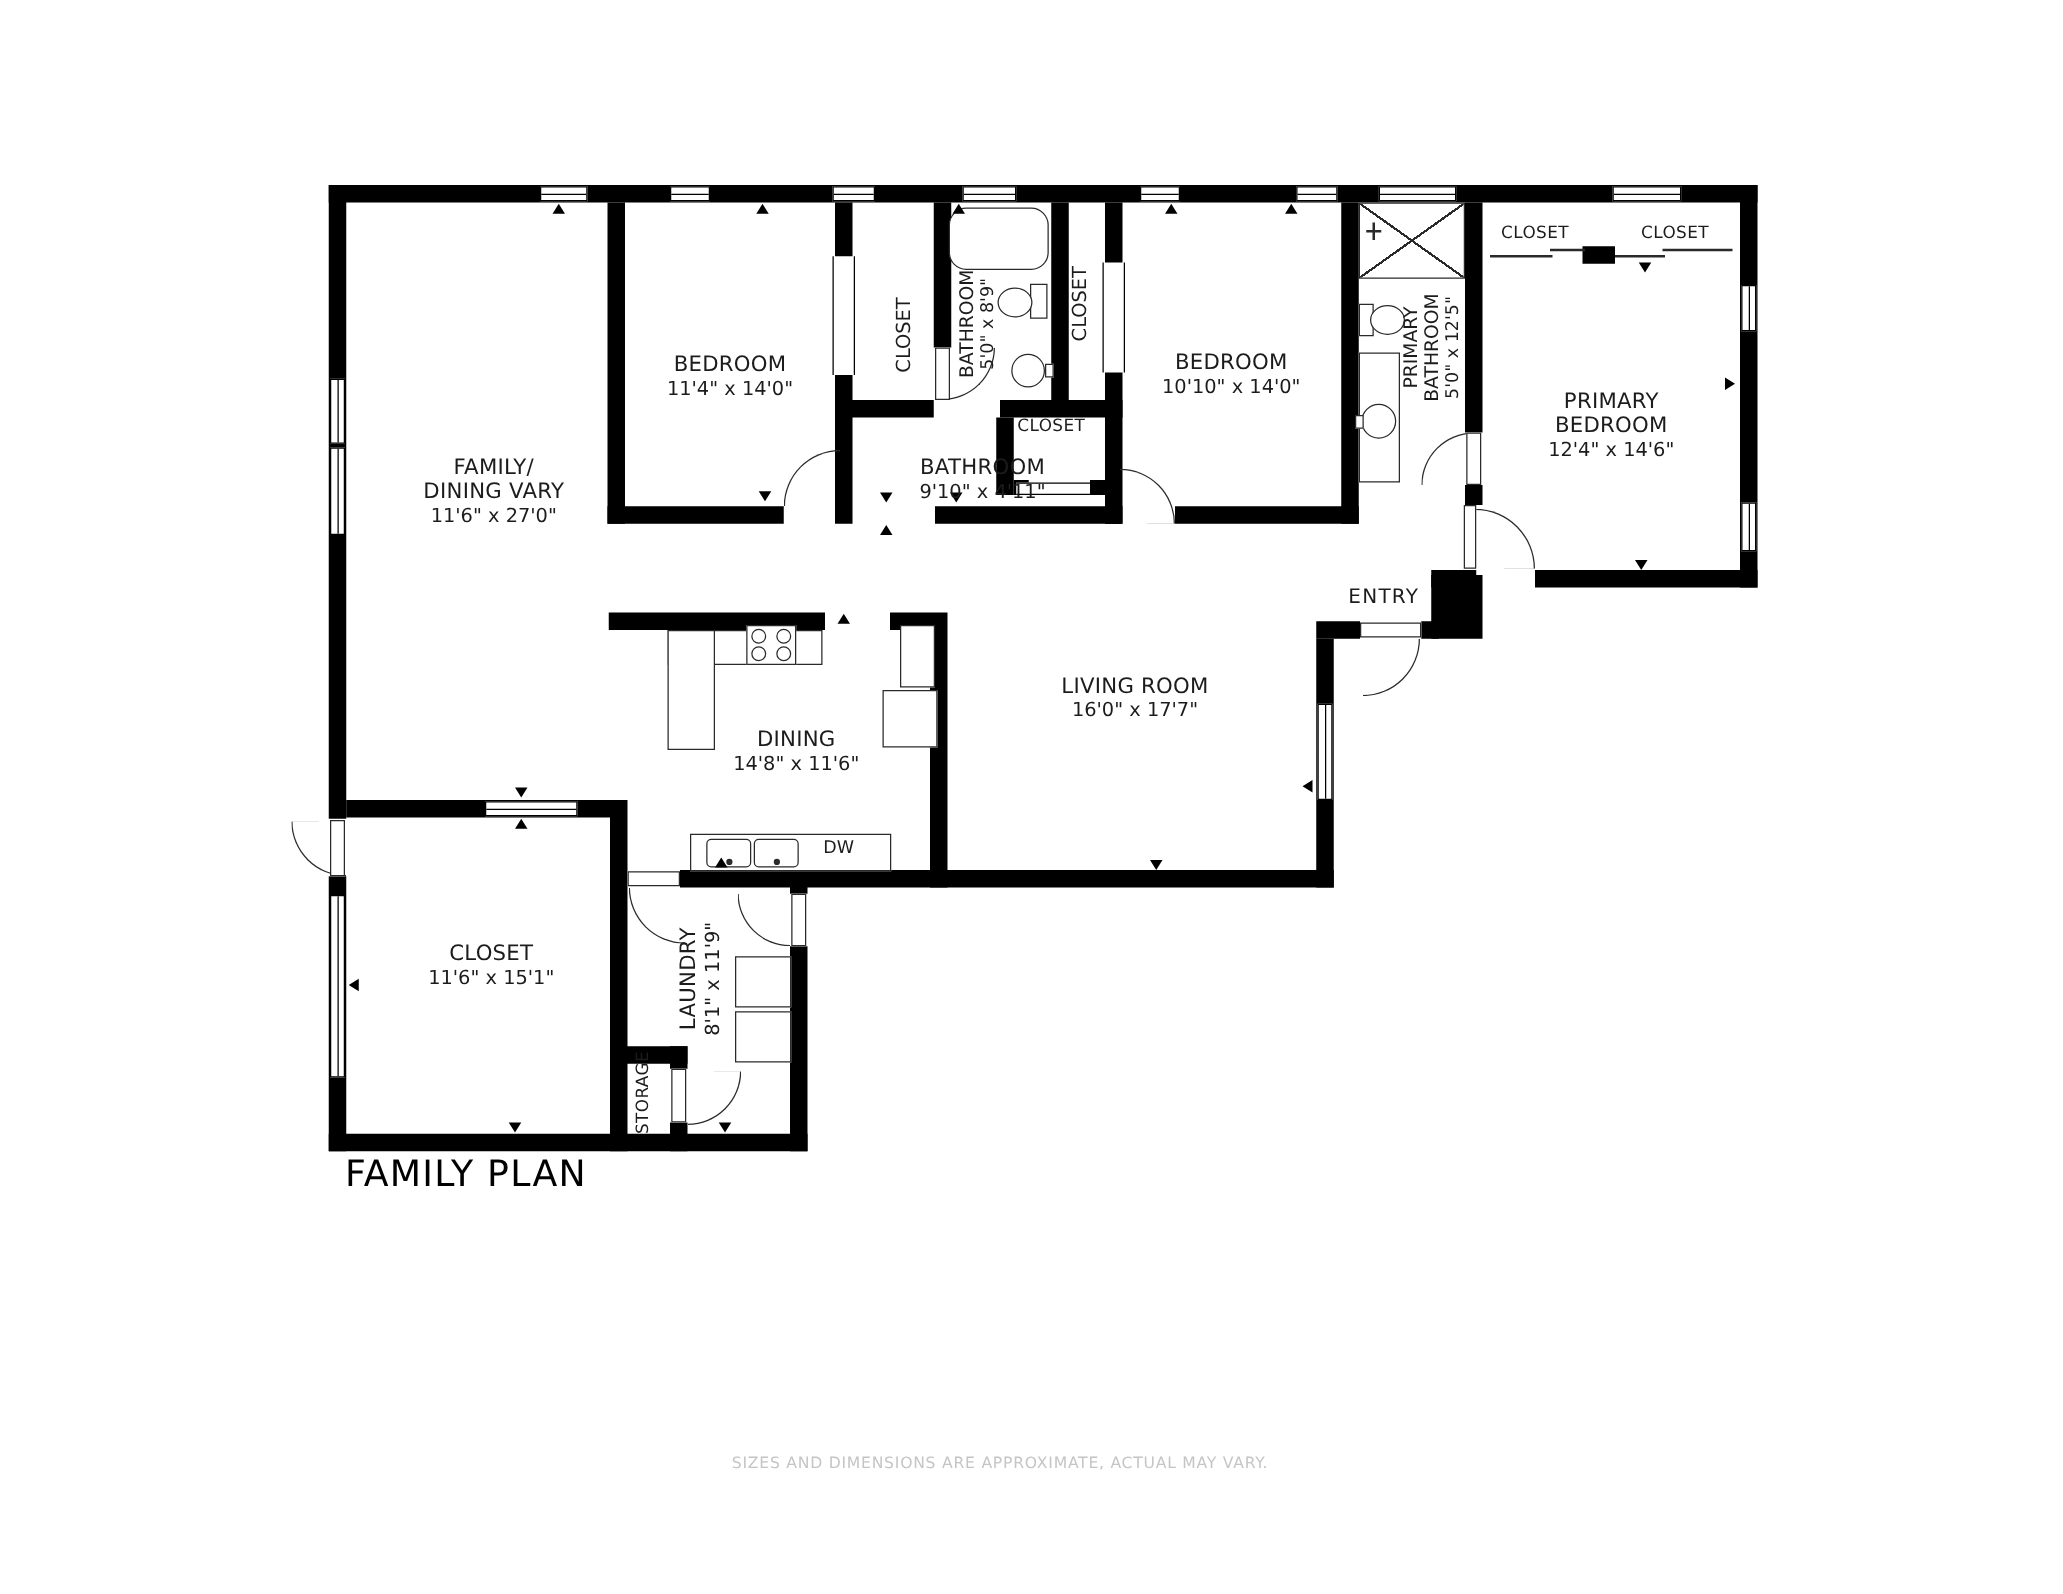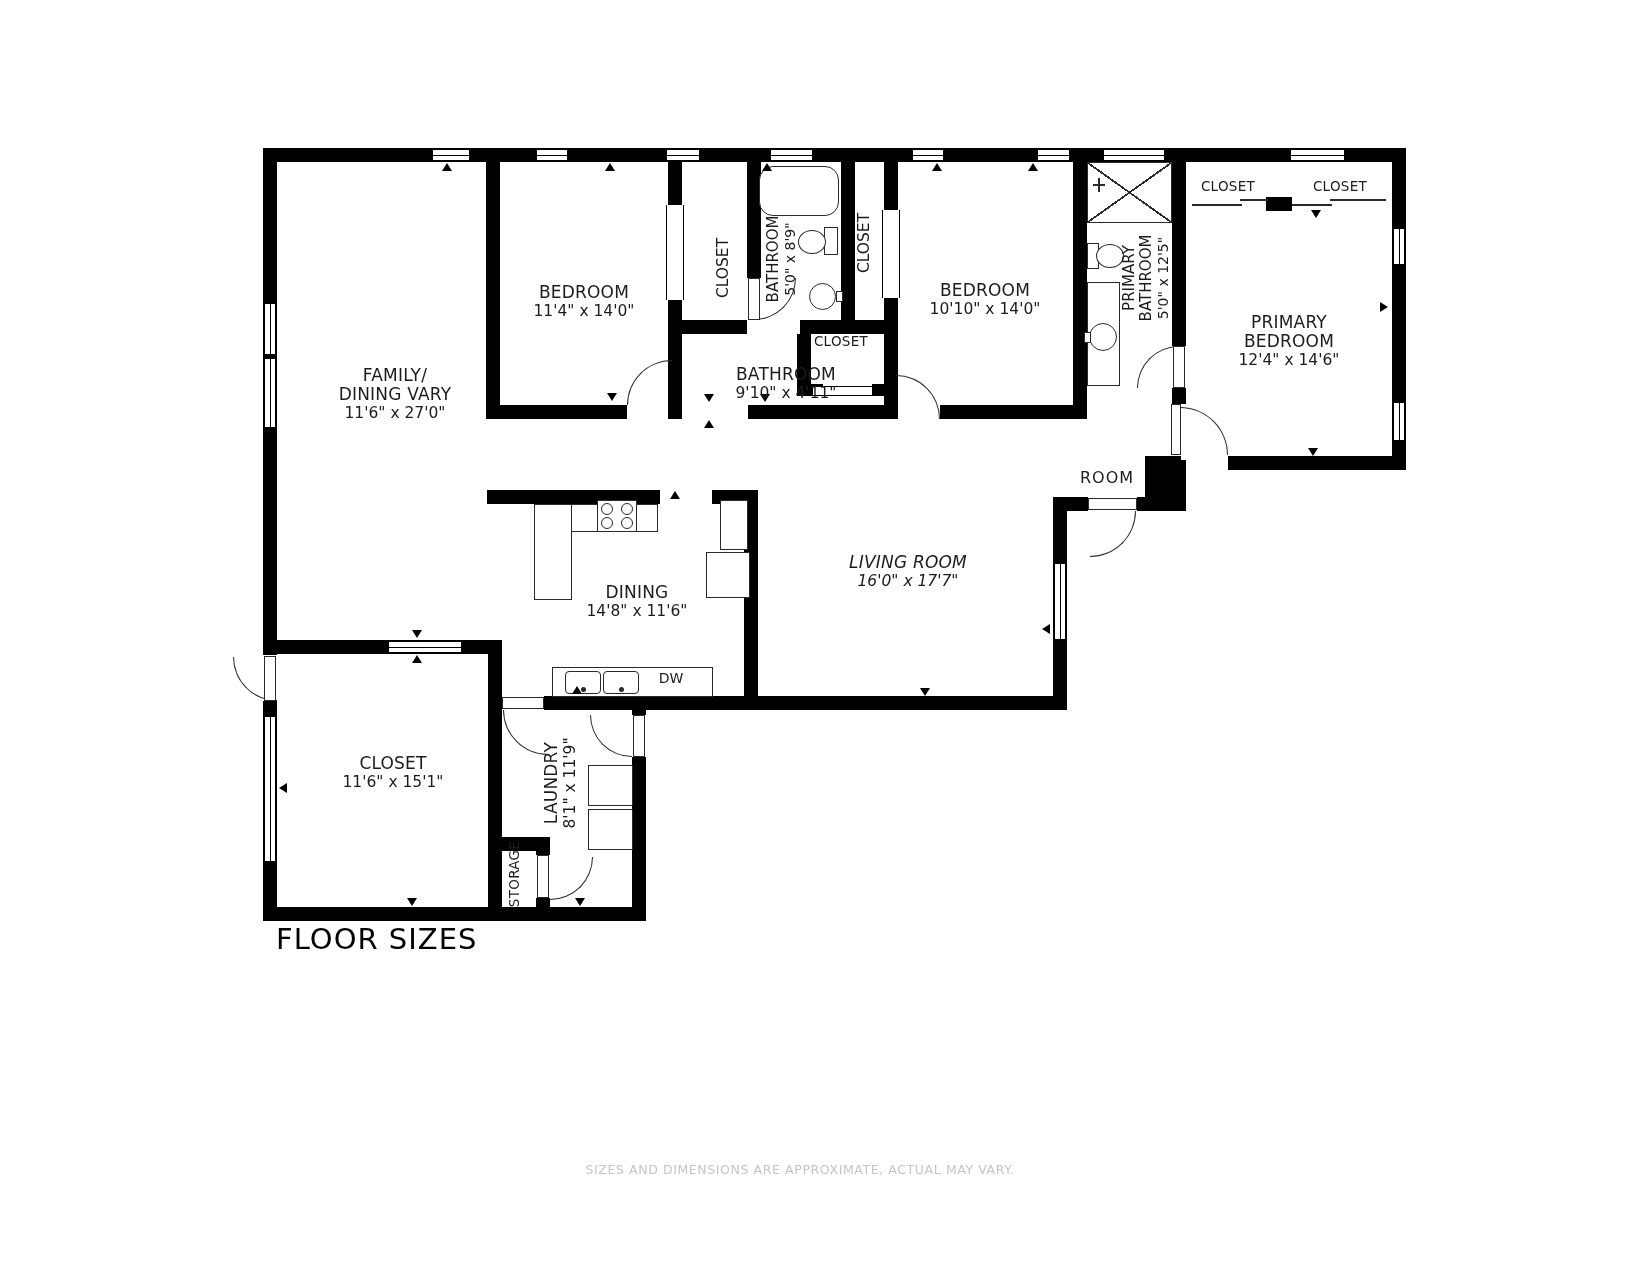--- a/index.html
+++ b/index.html
@@ -202,21 +202,21 @@
   </div>
   <div class="lbl" style="left:985px;top:300px;">
     <div class="room-name">BEDROOM</div>
     <div class="room-dims">10'10" x 14'0"</div>
   </div>
   <div class="lbl" style="left:1289px;top:341px;">
     <div class="room-name">PRIMARY
 BEDROOM</div>
     <div class="room-dims">12'4" x 14'6"</div>
   </div>
-  <div class="lbl" style="left:908px;top:572px;font-style:italic;">
+  <div class="lbl" style="left:908px;top:559px;">
     <div class="room-name">LIVING ROOM</div>
     <div class="room-dims">16'0" x 17'7"</div>
   </div>
   <div class="lbl" style="left:637px;top:602px;">
     <div class="room-name">DINING</div>
     <div class="room-dims">14'8" x 11'6"</div>
   </div>
   <div class="lbl" style="left:786px;top:384px;">
     <div class="room-name">BATHROOM</div>
     <div class="room-dims">9'10" x 4'11"</div>
@@ -235,37 +235,37 @@
   </div>
   <div class="lbl rot" style="left:1146px;top:278px;">
     <div class="mid">PRIMARY
 BATHROOM</div>
     <div class="mid-dims">5'0" x 12'5"</div>
   </div>
   <div class="lbl rot" style="left:514px;top:874px;">
     <div class="sm">STORAGE</div>
   </div>
   <div class="lbl" style="left:1107px;top:477px;">
-    <div class="entry-lbl">ROOM</div>
+    <div class="entry-lbl">ENTRY</div>
   </div>
   <div class="lbl rot" style="left:723px;top:268px;">
     <div style="font-size:15.5px;">CLOSET</div>
   </div>
   <div class="lbl rot" style="left:864px;top:243px;">
     <div style="font-size:15.5px;">CLOSET</div>
   </div>
   <div class="lbl" style="left:841px;top:341px;">
     <div class="sm">CLOSET</div>
   </div>
   <div class="lbl" style="left:1228px;top:186px;">
     <div class="sm">CLOSET</div>
   </div>
   <div class="lbl" style="left:1340px;top:186px;">
     <div class="sm">CLOSET</div>
   </div>
   <div class="lbl" style="left:671px;top:678px;">
     <div class="dw-lbl">DW</div>
   </div>
 
-  <div id="title">FLOOR SIZES</div>
+  <div id="title">FAMILY PLAN</div>
   <div id="disclaimer">SIZES AND DIMENSIONS ARE APPROXIMATE, ACTUAL MAY VARY.</div>
 
 </div>
 
 </body></html>

